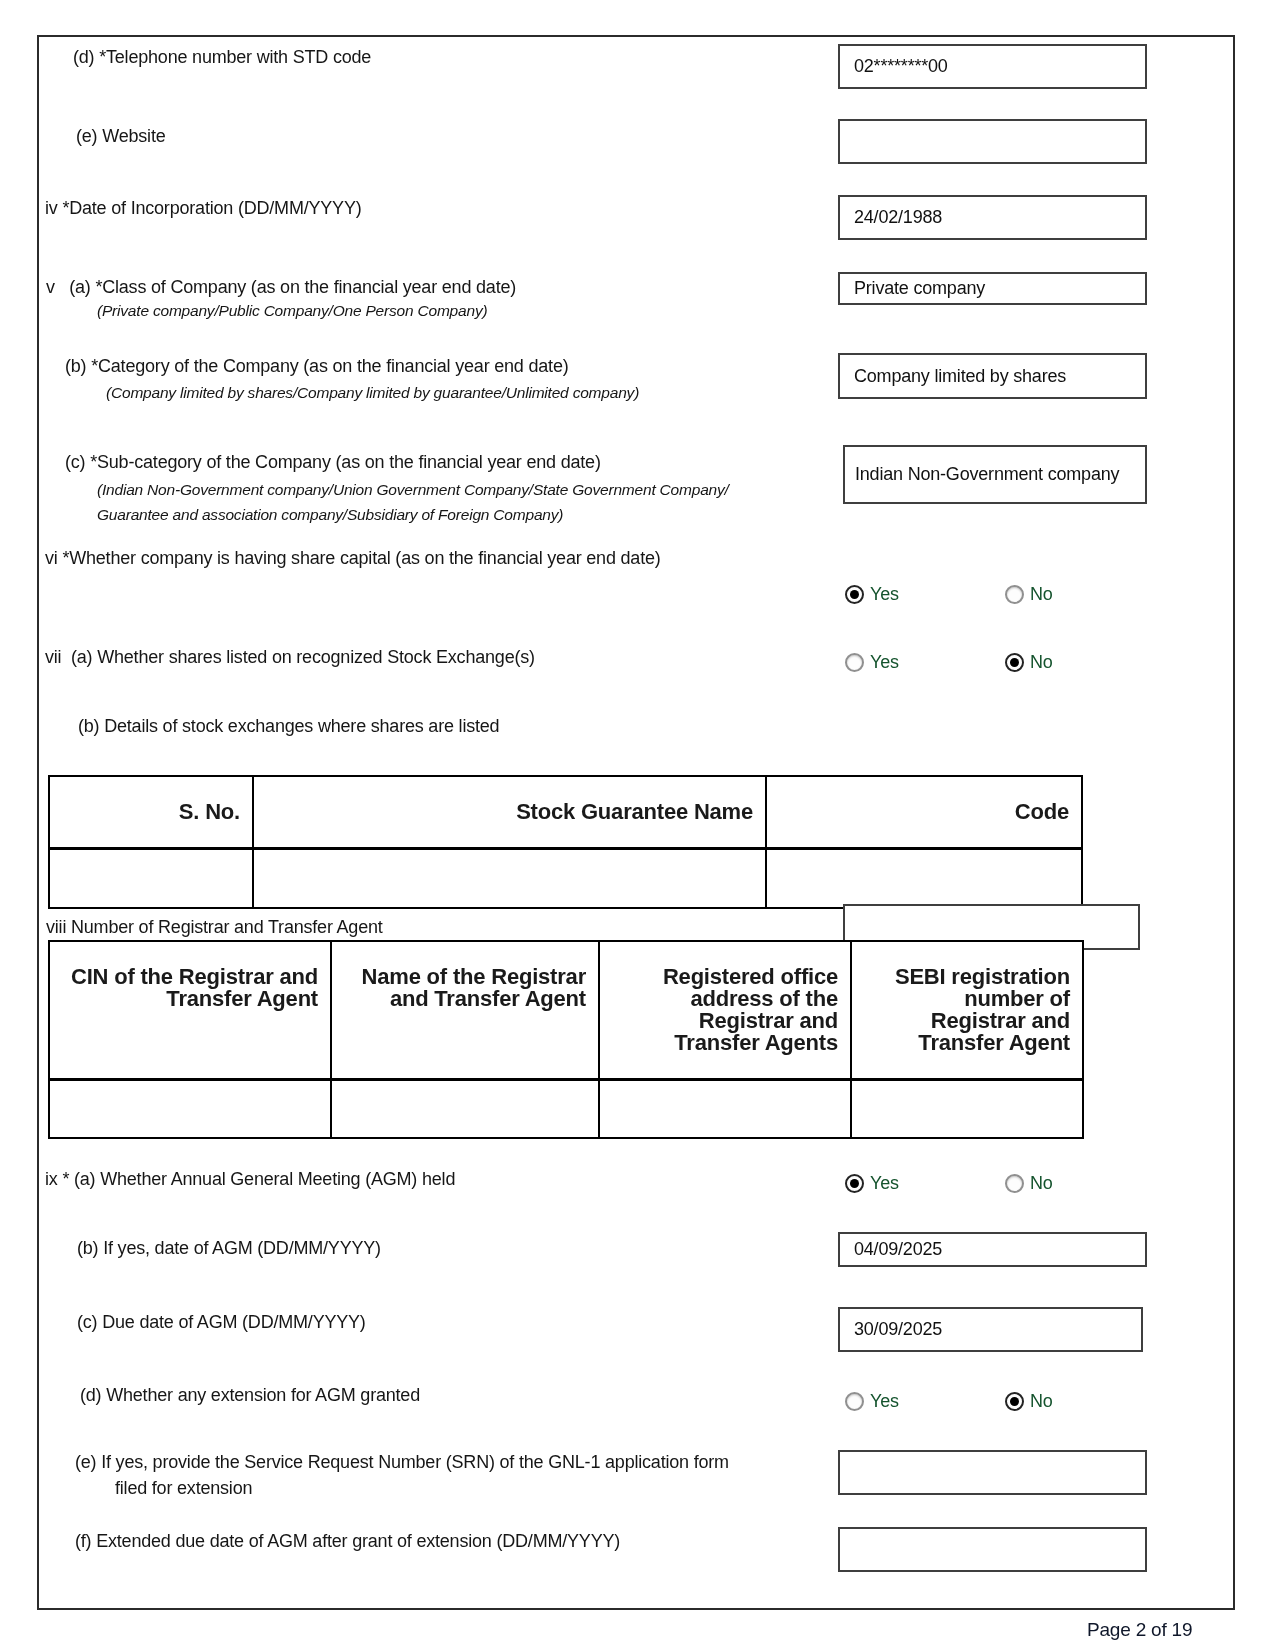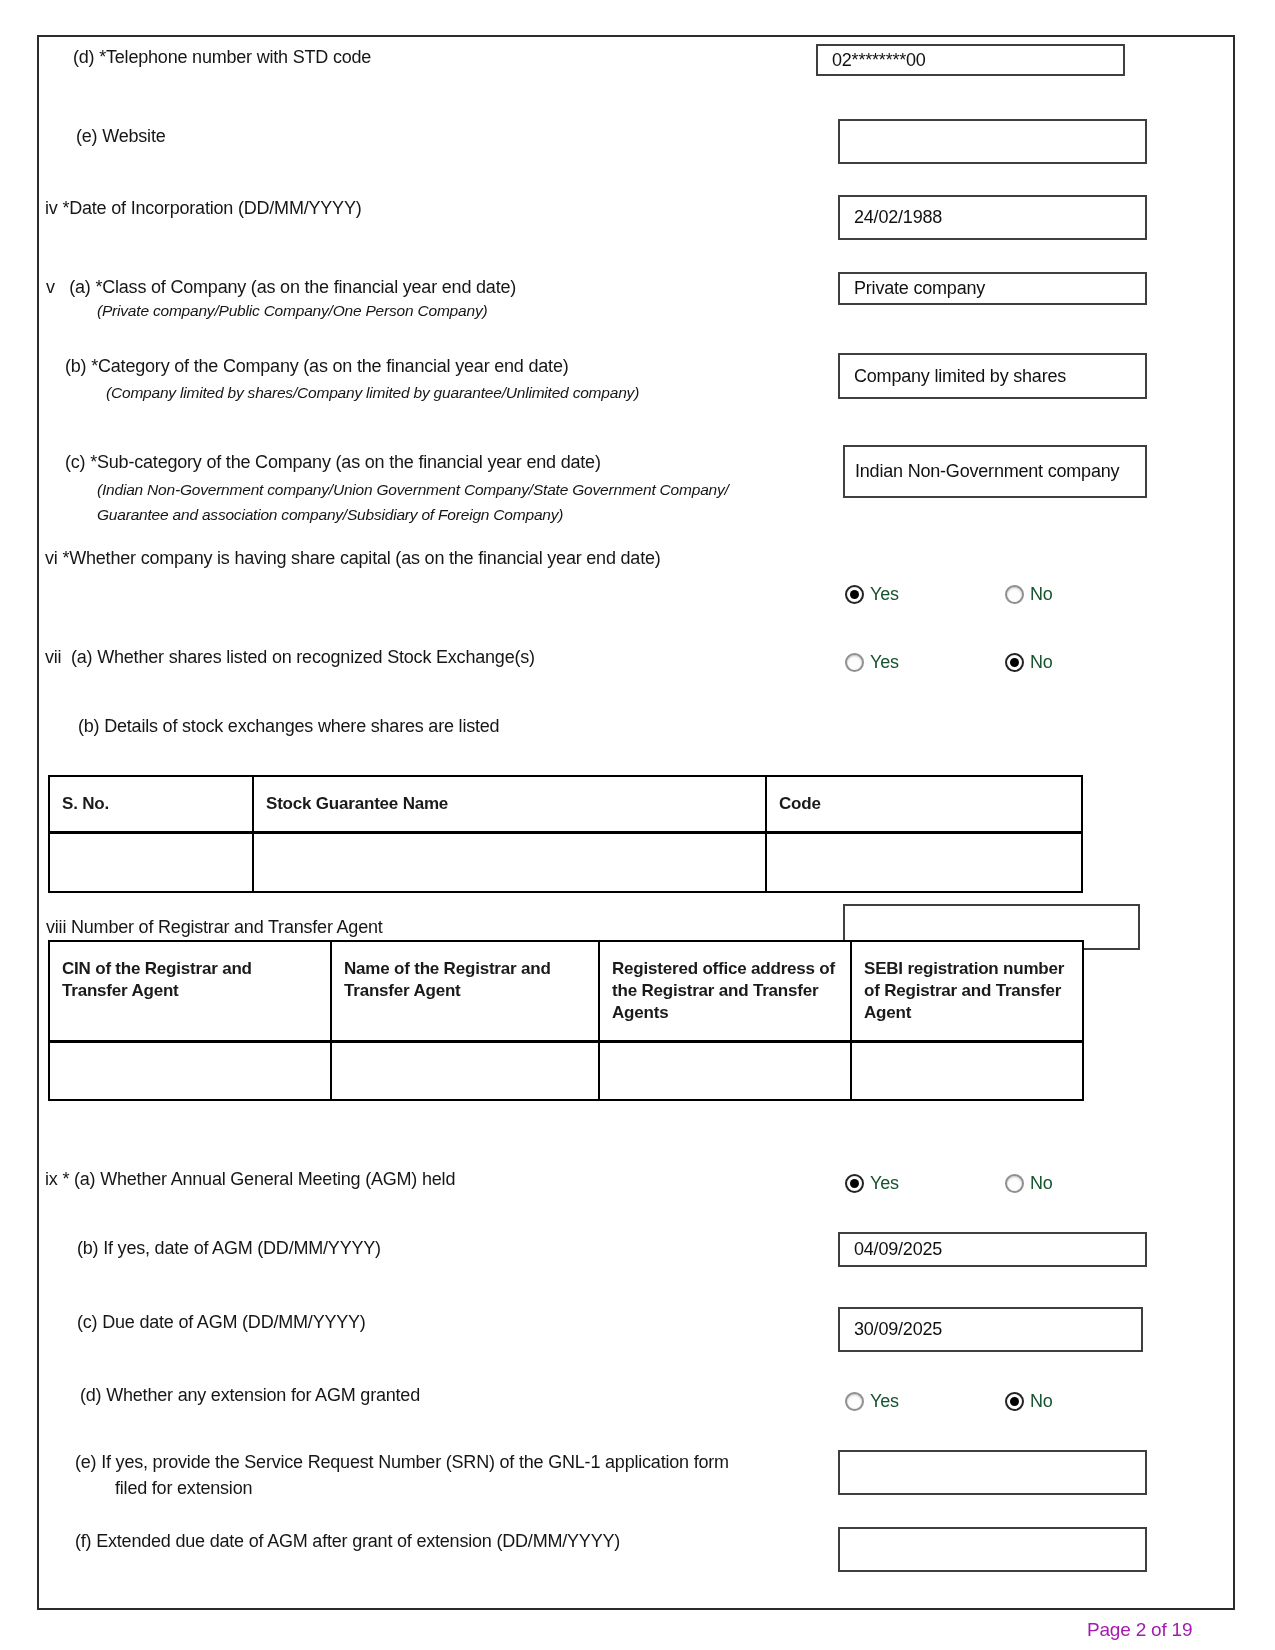--- a/index.html
+++ b/index.html
@@ -18,33 +18,33 @@
   .opt{position:absolute;display:flex;align-items:center;height:22px;}
   .radio{width:19px;height:19px;border-radius:50%;border:2px solid #909090;background:#fdfdfd;
     box-sizing:border-box;display:inline-flex;align-items:center;justify-content:center;
     box-shadow:inset 0 1px 2px rgba(0,0,0,0.22);flex:0 0 auto;}
   .radio.checked{border-color:#242424;box-shadow:none;}
   .radio .dot{width:9px;height:9px;border-radius:50%;background:#000;display:none;}
   .radio.checked .dot{display:block;}
   .radio-lbl{margin-left:6px;font-size:18px;color:#14532d;}
   table.tbl{position:absolute;border-collapse:collapse;table-layout:fixed;background:#fff;}
   table.tbl th,table.tbl td{border:2px solid #000;box-sizing:border-box;}
-  table.tbl th{font-weight:bold;text-align:left;vertical-align:top;
-    padding:16px 12px;font-size:17px;line-height:22px;border-bottom-width:3px;letter-spacing:-0.2px;}
+  table.tbl th{font-weight:bold;text-align:right;vertical-align:top;
+    padding:24px 12px;font-size:22px;line-height:22px;border-bottom-width:3px;letter-spacing:-0.2px;}
   table.tbl td{font-size:17px;padding:4px 12px;}
-  .footer{position:absolute;font-size:19px;color:#a21caf;}
+  .footer{position:absolute;font-size:19px;color:#0f172a;}
 </style>
 </head>
 <body>
 
 <div class="page">
   <div class="form-border"></div>
 
   <div class="lbl" style="left:73px;top:47px">(d) *Telephone number with STD code</div>
-  <div class="box" style="left:816px;top:44px;width:309px;height:32px">
+  <div class="box" style="left:838px;top:44px;width:309px;height:45px">
     <span class="val">02********00</span>
   </div>
 
   <div class="lbl" style="left:76px;top:126px">(e) Website</div>
   <div class="box" style="left:838px;top:119px;width:309px;height:45px">
     <span class="val"></span>
   </div>
 
   <div class="lbl" style="left:45px;top:198px">iv *Date of Incorporation (DD/MM/YYYY)</div>
   <div class="box" style="left:838px;top:195px;width:309px;height:45px">
@@ -59,21 +59,21 @@
 
   <div class="lbl" style="left:65px;top:356px">(b) *Category of the Company (as on the financial year end date)</div>
   <div class="hint" style="left:106px;top:381px">(Company limited by shares/Company limited by guarantee/Unlimited company)</div>
   <div class="box" style="left:838px;top:353px;width:309px;height:46px">
     <span class="val">Company limited by shares</span>
   </div>
 
   <div class="lbl" style="left:65px;top:452px">(c) *Sub-category of the Company (as on the financial year end date)</div>
   <div class="hint" style="left:97px;top:503px">Guarantee and association company/Subsidiary of Foreign Company)</div>
   <div class="hint" style="left:97px;top:478px">(Indian Non-Government company/Union Government Company/State Government Company/</div>
-  <div class="box" style="left:843px;top:445px;width:304px;height:53px">
+  <div class="box" style="left:843px;top:445px;width:304px;height:59px">
     <span class="val" style="padding-left:10px">Indian Non-Government company</span>
   </div>
 
   <div class="lbl" style="left:45px;top:548px">vi *Whether company is having share capital (as on the financial year end date)</div>
   <div class="opt" style="left:845px;top:583px">
     <span class="radio checked">
         <span class="dot"></span>
       </span>
     <span class="radio-lbl">Yes</span>
   </div>

